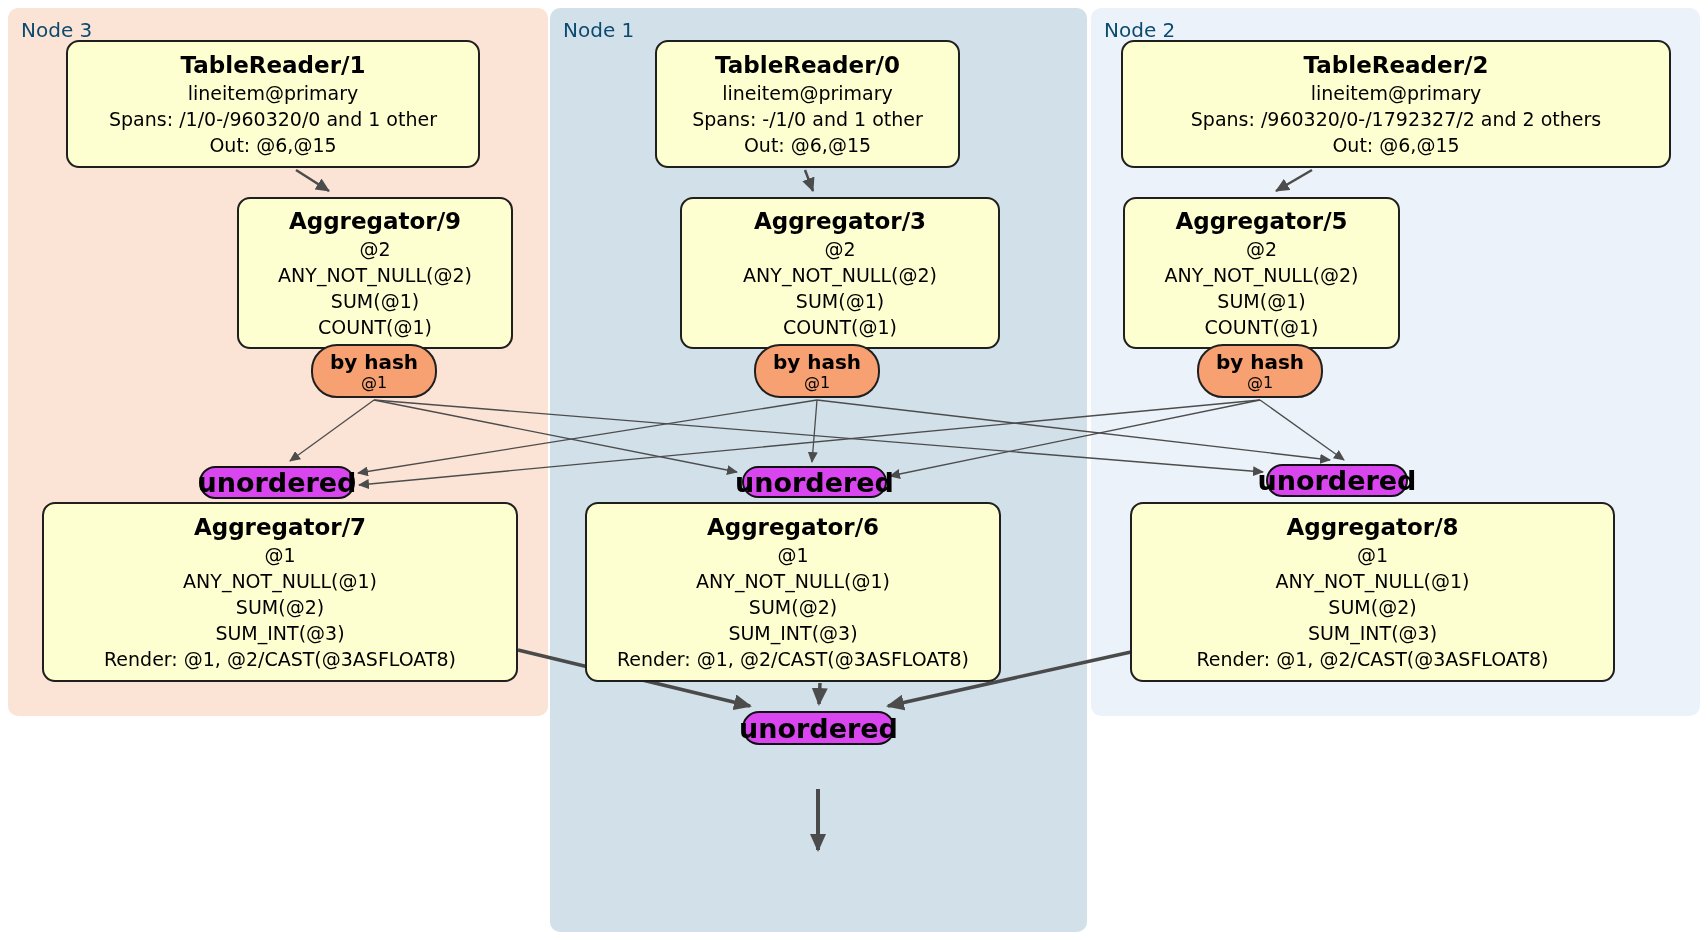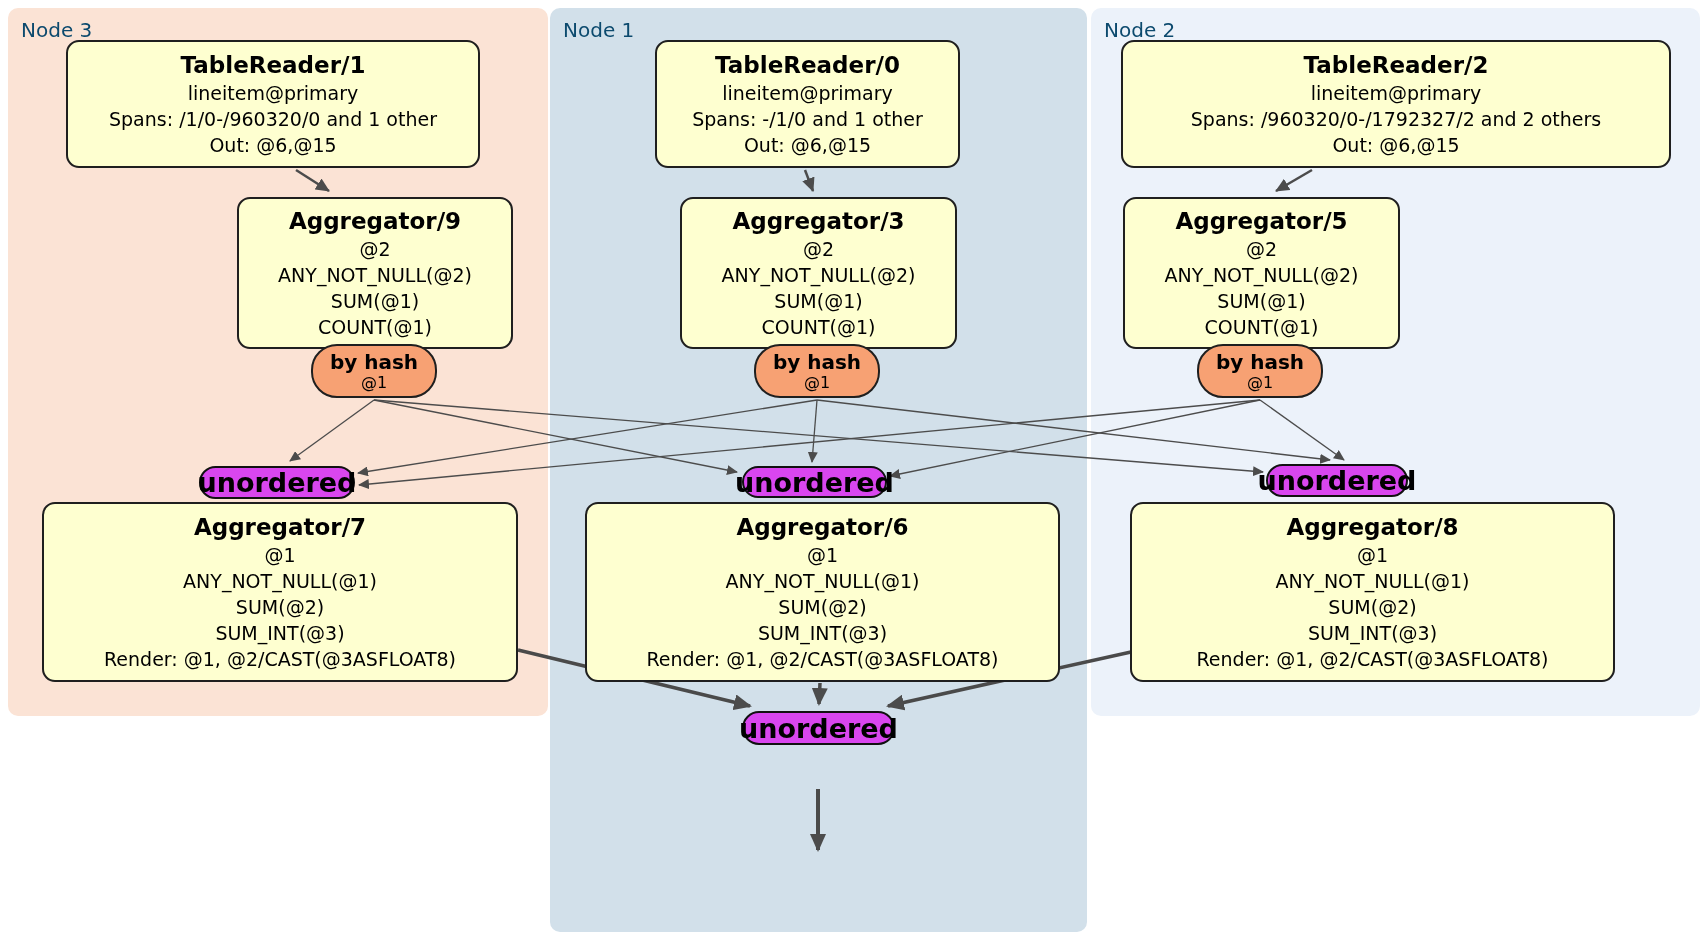--- a/index.html
+++ b/index.html
@@ -18,24 +18,24 @@
           border-radius:13px; display:flex; flex-direction:column; justify-content:center;
           align-items:center; text-align:center; padding:4px 6px; box-sizing:border-box; }
   .pbox .title { font-weight:bold; font-size:23px; line-height:29px; white-space:nowrap; }
   .pbox .line  { font-size:19px; line-height:26px; white-space:nowrap; }
   .pbox .title-big { font-weight:bold; font-size:25px; line-height:28px; white-space:nowrap; }
 
   #tablereader1 { left:66px;   top:40px;  width:414px; height:128px; }
   #tablereader0 { left:655px;  top:40px;  width:305px; height:128px; }
   #tablereader2 { left:1121px; top:40px;  width:550px; height:128px; }
   #aggregator4  { left:237px;  top:197px; width:276px; height:152px; }
-  #aggregator3  { left:680px;  top:197px; width:277px; height:152px; }
+  #aggregator3  { left:680px;  top:197px; width:320px; height:152px; }
   #aggregator5  { left:1123px; top:197px; width:277px; height:152px; }
   #aggregator7  { left:42px;   top:502px; width:476px; height:180px; }
-  #aggregator6  { left:585px;  top:502px; width:475px; height:180px;text-align:center; }
+  #aggregator6  { left:585px;  top:502px; width:416px; height:180px;text-align:center; }
   #aggregator8  { left:1130px; top:502px; width:485px; height:180px; }
   #noop9        { left:738px;  top:746px; width:160px; height:42px; }
   #response     { left:732px;  top:857px; width:180px; height:45px; }
 
   .router { position:absolute; z-index:3; background:#f7a173; border:2px solid #1f1f1f;
             border-radius:26px; display:flex; flex-direction:column; align-items:center;
             justify-content:center; box-sizing:border-box; }
   .router .rlabel { font-weight:bold; font-size:20px; line-height:23px; }
   .router .rkey   { font-size:16px; line-height:18px; }
   #router4 { left:311px;  top:344px; width:126px; height:54px; }

